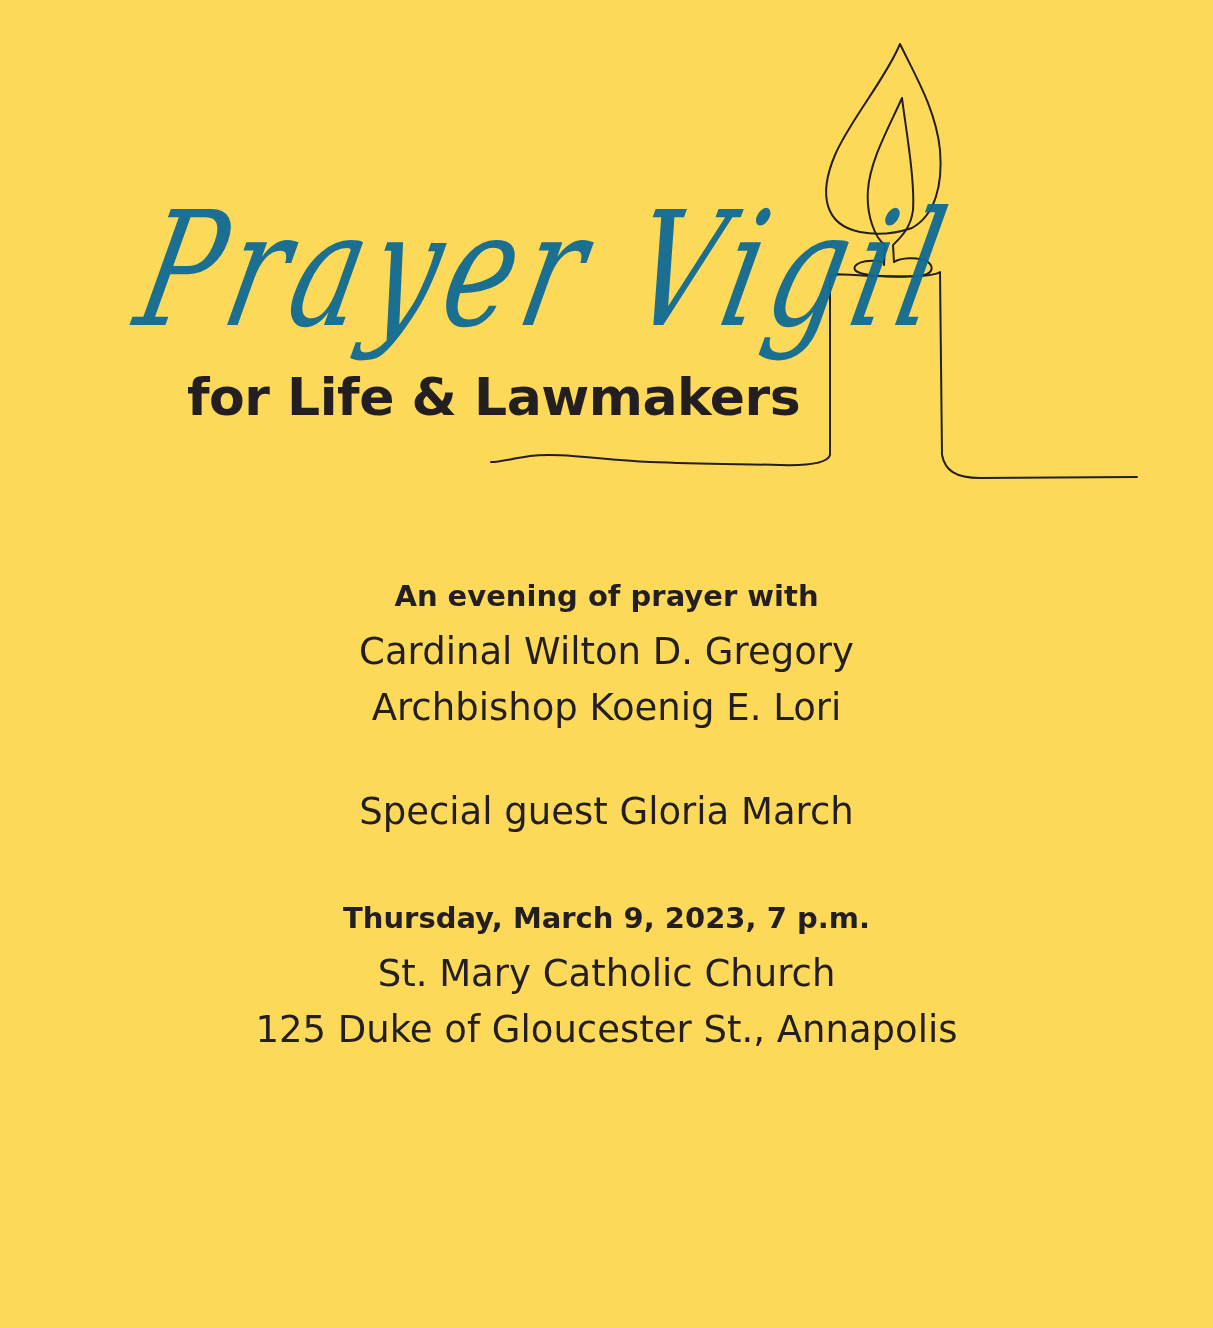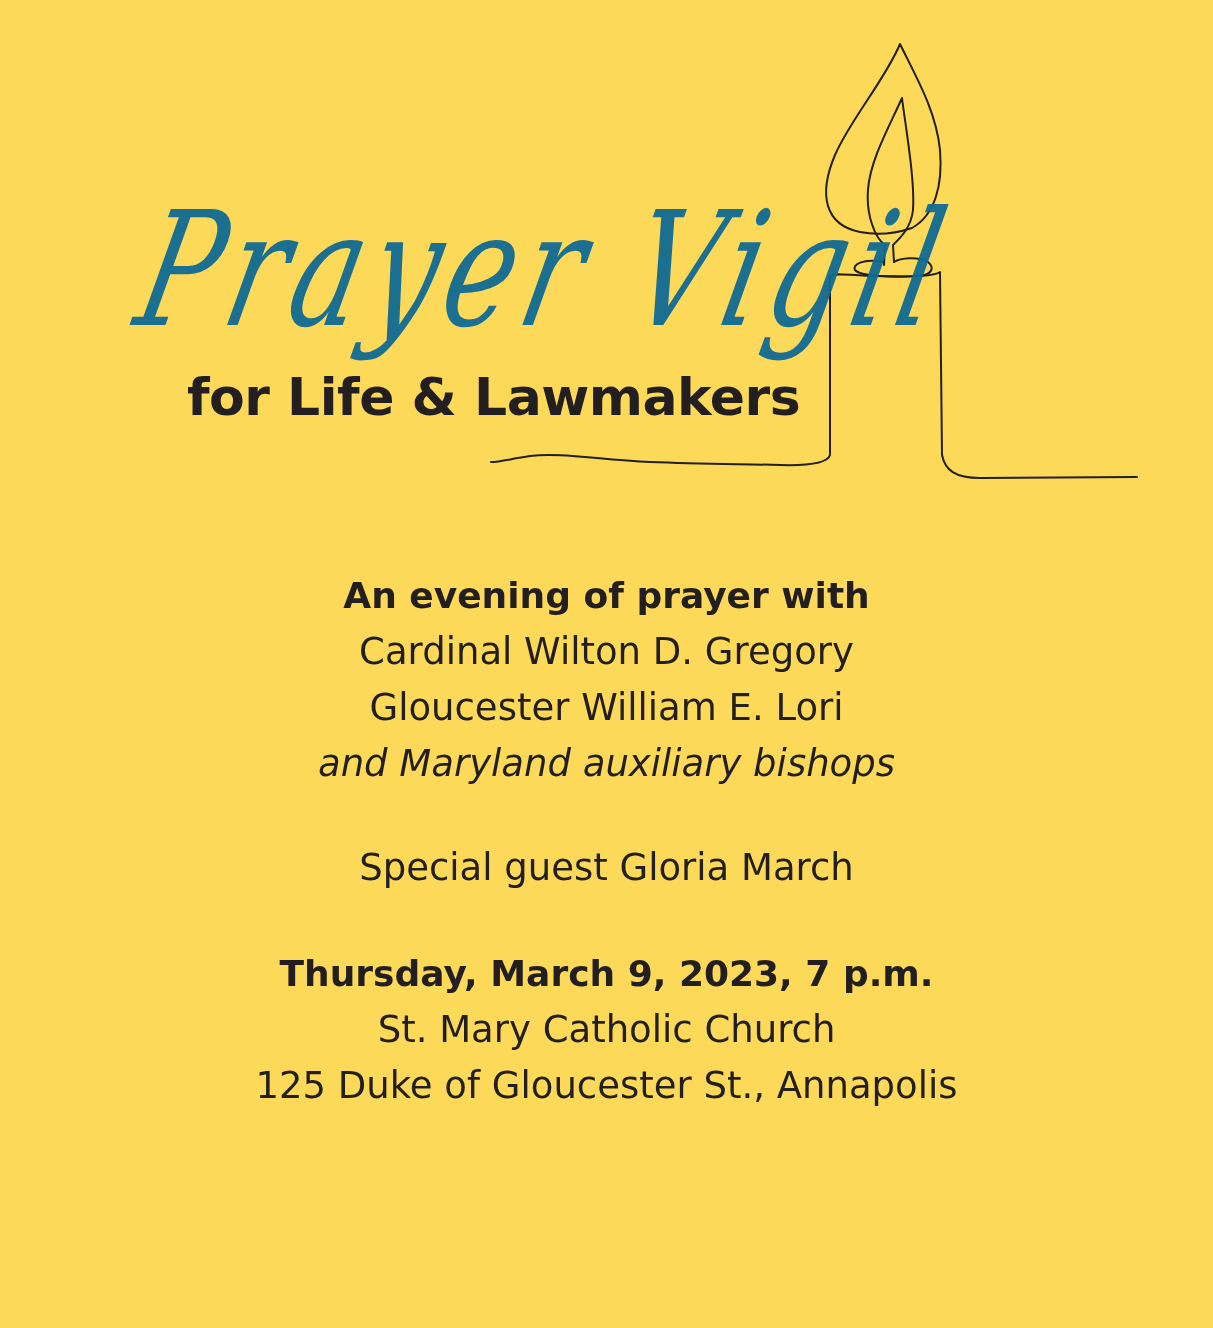--- a/index.html
+++ b/index.html
@@ -30,21 +30,21 @@
     font-size: 52px; font-weight: bold;
     letter-spacing: -0.5px;
     white-space: nowrap;
     margin-left: 40px;
   }
   .body-block {
     position: absolute; left: 0; right: 0; top: 568px;
     text-align: center;
   }
   .line { font-size: 37px; line-height: 56px; white-space: nowrap; }
-  .bold { font-weight: bold; font-size: 36px; }
+  .bold { font-weight: bold; font-size: 29px; }
   .ital { font-style: italic; }
   .gap { height: 48px; }
   .gap2 { height: 50px; }
   .gap3 { height: 48px; }
 </style>
 </head>
 <body>
 
 <svg class="candle-art" viewBox="0 0 1213 520" xmlns="http://www.w3.org/2000/svg">
   <g fill="none" stroke="#231f20" stroke-width="2" stroke-linecap="round" stroke-linejoin="round">
@@ -59,22 +59,21 @@
     <path d="M830 276 L 830 455 C 828 462, 815 466, 780 465 C 740 464, 700 464, 650 462 C 600 460, 560 452, 530 456 C 510 459, 500 462, 491 462"></path>
   </g>
 </svg>
 
 <div class="script-title">Prayer Vigil</div>
 <div class="subtitle">for Life &amp; Lawmakers</div>
 
 <div class="body-block">
   <div class="line bold">An evening of prayer with</div>
   <div class="line">Cardinal Wilton D. Gregory</div>
-  <div class="line">Gloucester William E. Lori</div>
-  <div class="line ital">and Maryland auxiliary bishops</div>
+  <div class="line">Archbishop Koenig E. Lori</div>
   <div class="gap"></div>
   <div class="line">Special guest Gloria March</div>
   <div class="gap2"></div>
   <div class="line bold">Thursday, March 9, 2023, 7 p.m.</div>
   <div class="line">St. Mary Catholic Church</div>
   <div class="line">125 Duke of Gloucester St., Annapolis</div>
   <div class="gap3"></div>
 </div>
 
 </body></html>

